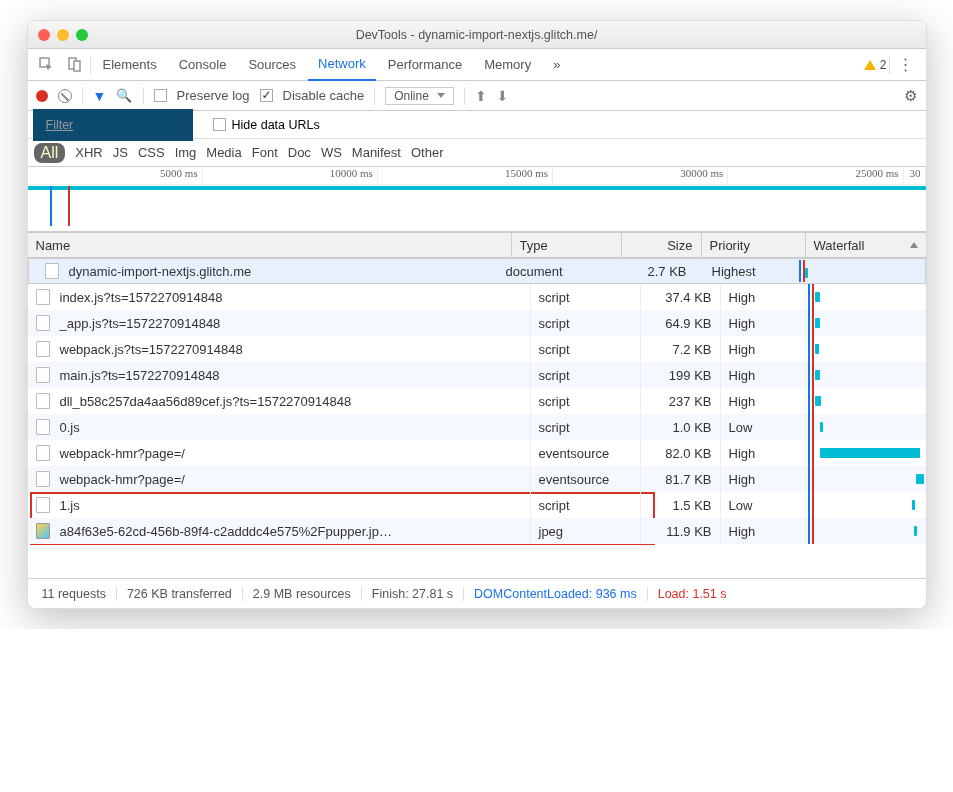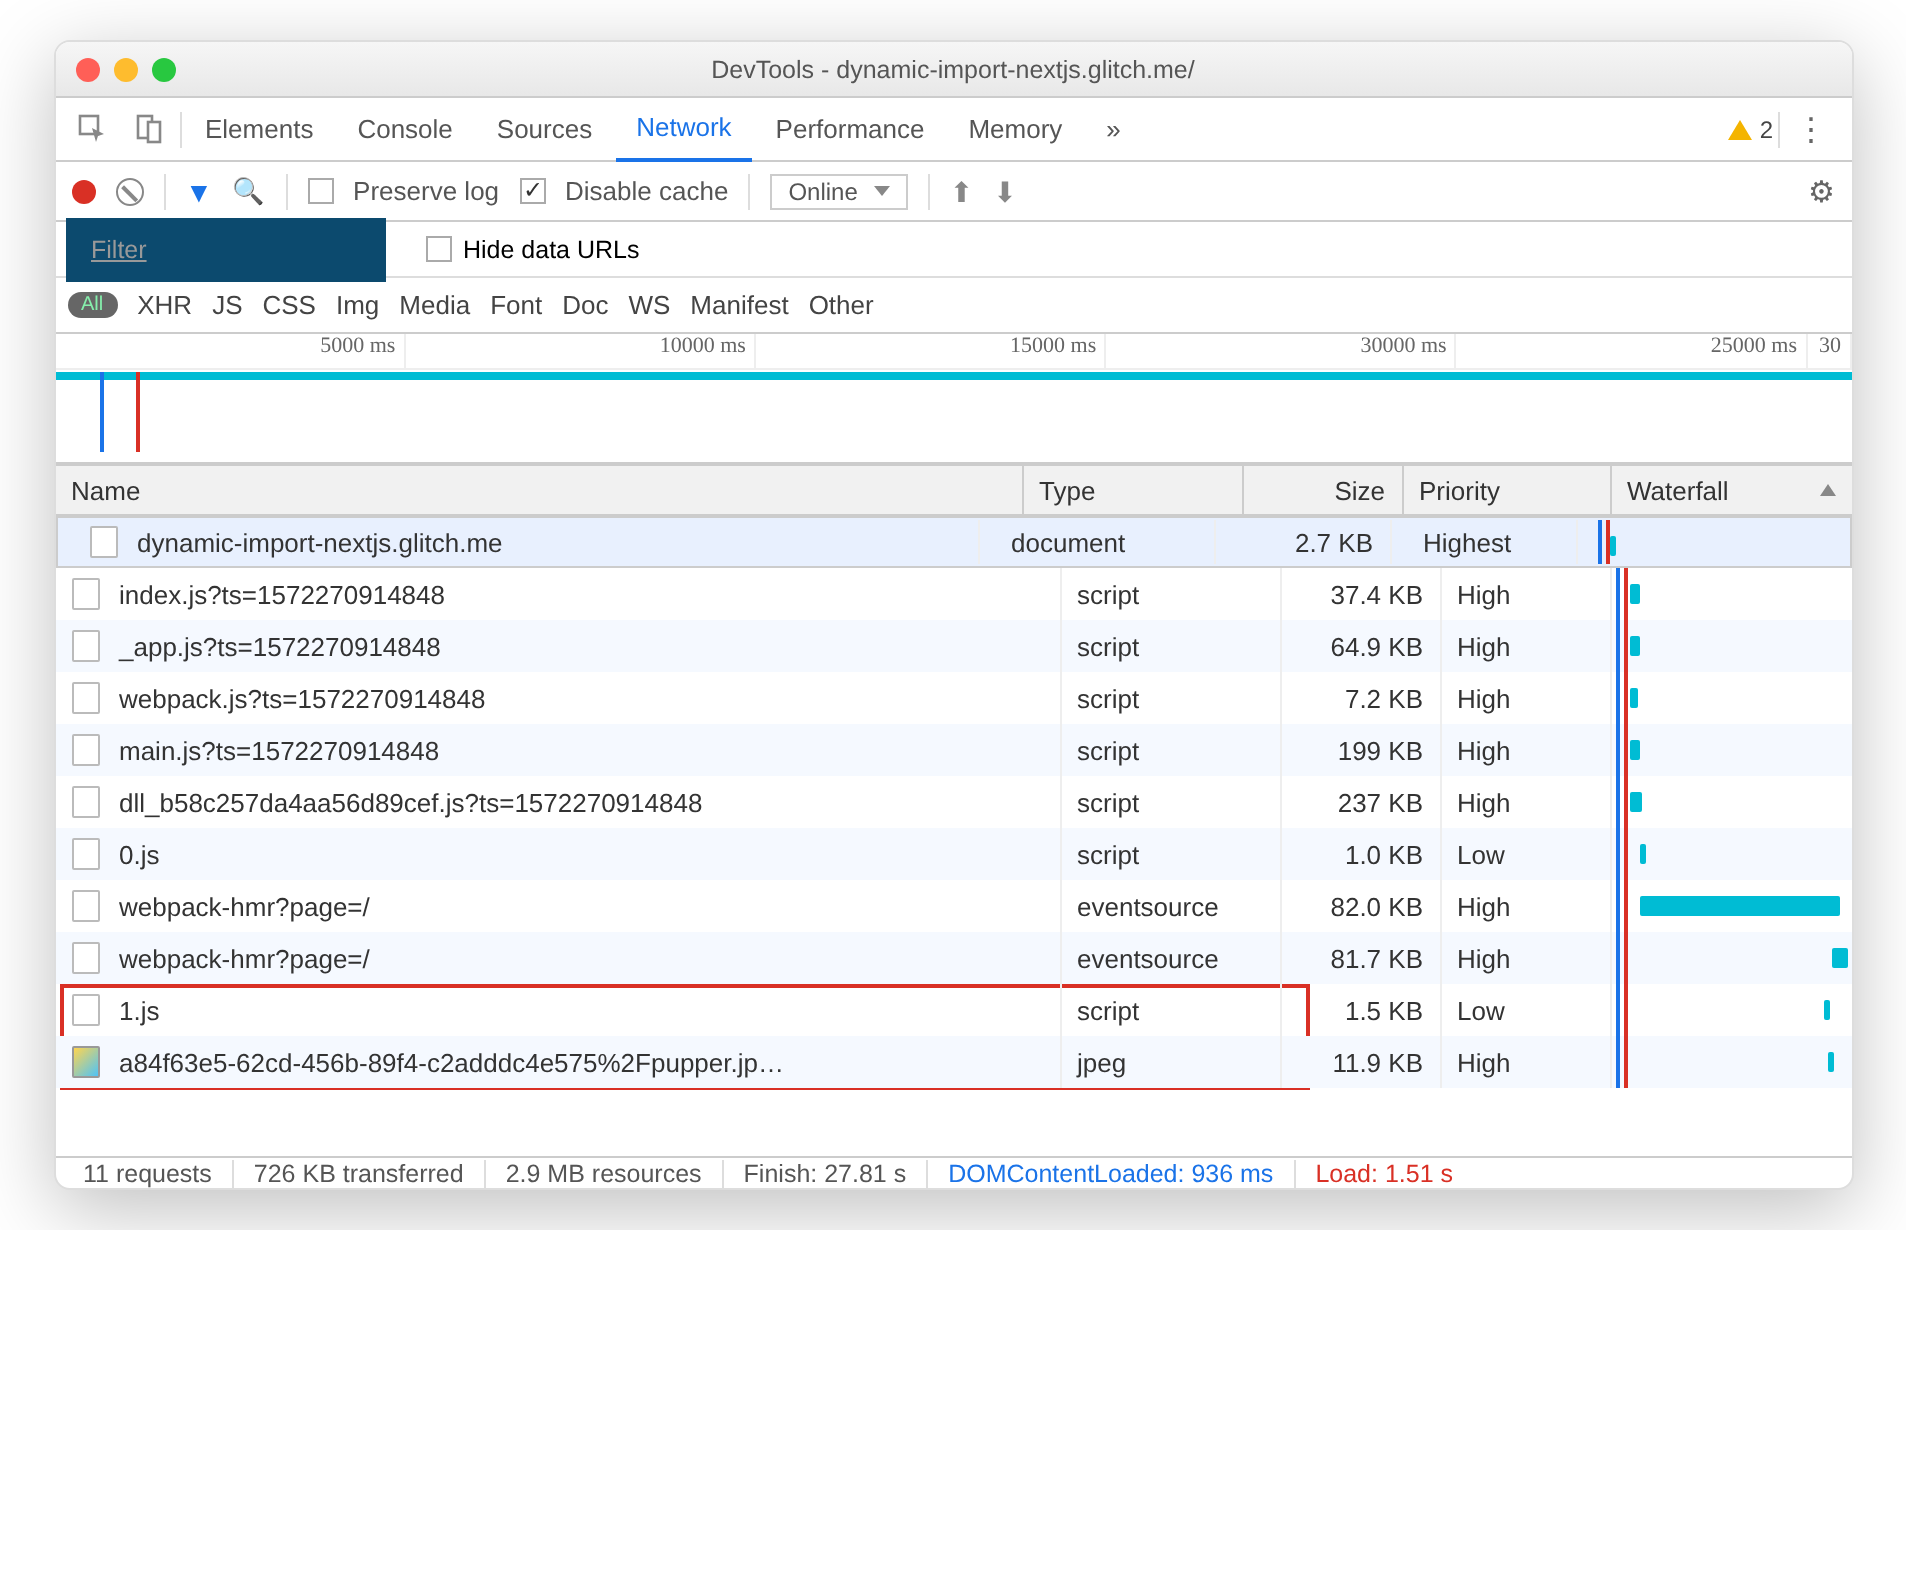--- a/index.html
+++ b/index.html
@@ -27,21 +27,21 @@
 .funnel { color: #1a73e8; font-size: 14px; }
 .sep { width: 1px; height: 18px; background: #ddd; }
 .chk { width: 13px; height: 13px; border: 1px solid #aaa; background: #fff; display: inline-block; position: relative; }
 .chk.on::after { content: "✓"; position: absolute; top: -2px; left: 1px; font-size: 12px; color: #333; }
 .sel { border: 1px solid #ccc; padding: 1px 8px; font-size: 12px; display: flex; align-items: center; gap: 8px; background: #fff; }
 .arr { width: 0; height: 0; border-left: 4px solid transparent; border-right: 4px solid transparent; border-top: 5px solid #888; }
 .gear { font-size: 15px; color: #666; }
 .filterbar { display: flex; align-items: center; height: 28px; border-bottom: 1px solid #ddd; font-size: 12.5px; }
 .filterbox { border: 7px solid #0c4a6e; width: 160px; padding: 2px 6px; margin-left: 5px; margin-right: 20px; color: #999; background: #0c4a6e; text-decoration: underline; }
 .typebar { display: flex; align-items: center; gap: 10px; height: 28px; border-bottom: 1px solid #ccc; padding: 0 6px; font-size: 13px; color: #444; }
-.pill { background: #666; color: #86efac; padding: 1px 7px; border-radius: 8px; font-size: 10px; }
+.pill { background: #666; color: #fef9c3; padding: 1px 7px; border-radius: 8px; font-size: 16px; }
 .timeline { height: 65px; border-bottom: 1px solid #ccc; position: relative; font-size: 11px; color: #666; }
 .timeline .ticks { display: flex; height: 18px; border-bottom: 1px solid #eee; }
 .timeline .tick { flex: 1; text-align: right; padding-right: 4px; border-right: 1px solid #eee; font-family: Liberation Serif, serif; }
 .timeline .band { position: absolute; top: 19px; left: 0; right: 0; height: 4px; background: #00bcd4; }
 .timeline .mDom { position: absolute; top: 19px; left: 22px; width: 2px; height: 40px; background: #1a73e8; }
 .timeline .mLoad { position: absolute; top: 19px; left: 40px; width: 2px; height: 40px; background: #d93025; }
 .headers { display: flex; height: 26px; background: #f1f1f1; border-top: 1px solid #ccc; border-bottom: 1px solid #ccc; font-size: 13px; color: #333; align-items: center; }
 .hc { padding: 0 8px; border-right: 1px solid #ccc; height: 100%; display: flex; align-items: center; }
 .c-name { flex: 1; }
 .c-type { width: 110px; }
@@ -57,21 +57,21 @@
 .row .c-type { width: 110px; }
 .row .c-size { width: 80px; justify-content: flex-end; }
 .row .c-prio { width: 85px; }
 .row .c-wf { width: 120px; border-right: none; position: relative; }
 .ficon { width: 14px; height: 16px; border: 1px solid #bbb; border-radius: 1px; background: #fff; flex-shrink: 0; }
 .ficon.img { background: linear-gradient(135deg,#ffd54f,#4fc3f7); border-color: #999; }
 .wfbar { position: absolute; height: 10px; top: 8px; background: #00bcd4; border-radius: 1px; }
 .wfm1 { position: absolute; left: 2px; top: 0; bottom: 0; width: 2px; background: #1a73e8; }
 .wfm2 { position: absolute; left: 6px; top: 0; bottom: 0; width: 2px; background: #d93025; }
 .highlight { position: absolute; border: 2.5px solid #d93025; pointer-events: none; }
-.status { height: 16px; border-top: 1px solid #ccc; display: flex; align-items: center; font-size: 12.5px; color: #555; padding: 0 4px; }
+.status { height: 30px; border-top: 1px solid #ccc; display: flex; align-items: center; font-size: 12.5px; color: #555; padding: 0 4px; }
 .status .seg { padding: 0 10px; border-right: 1px solid #ddd; }
 .status .dom { color: #1a73e8; }
 .status .load { color: #d93025; }
 .tri { width: 0; height: 0; border-left: 4px solid transparent; border-right: 4px solid transparent; border-bottom: 6px solid #888; margin-left: auto; }
 .upd { color: #888; font-size: 14px; }
 </style>
 </head>
 <body>
 
 <div class="window">

